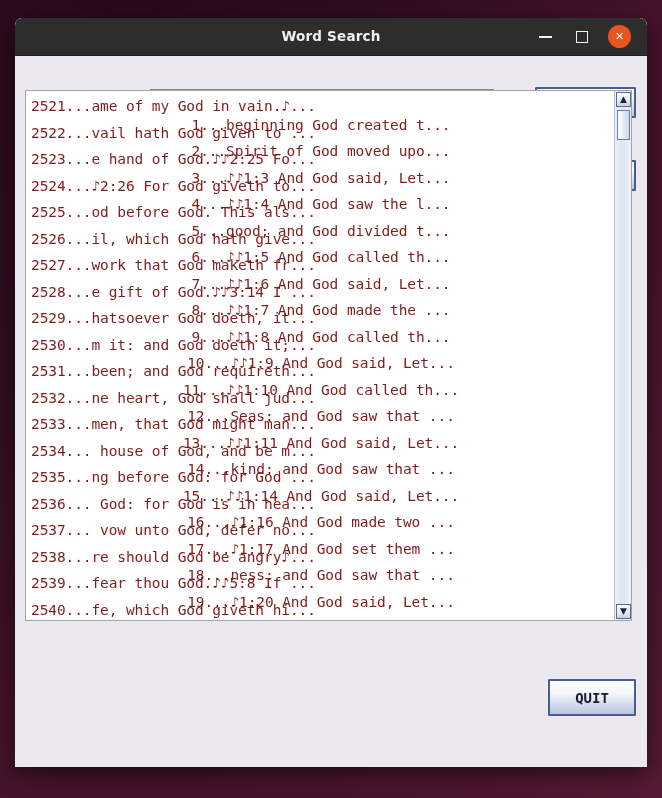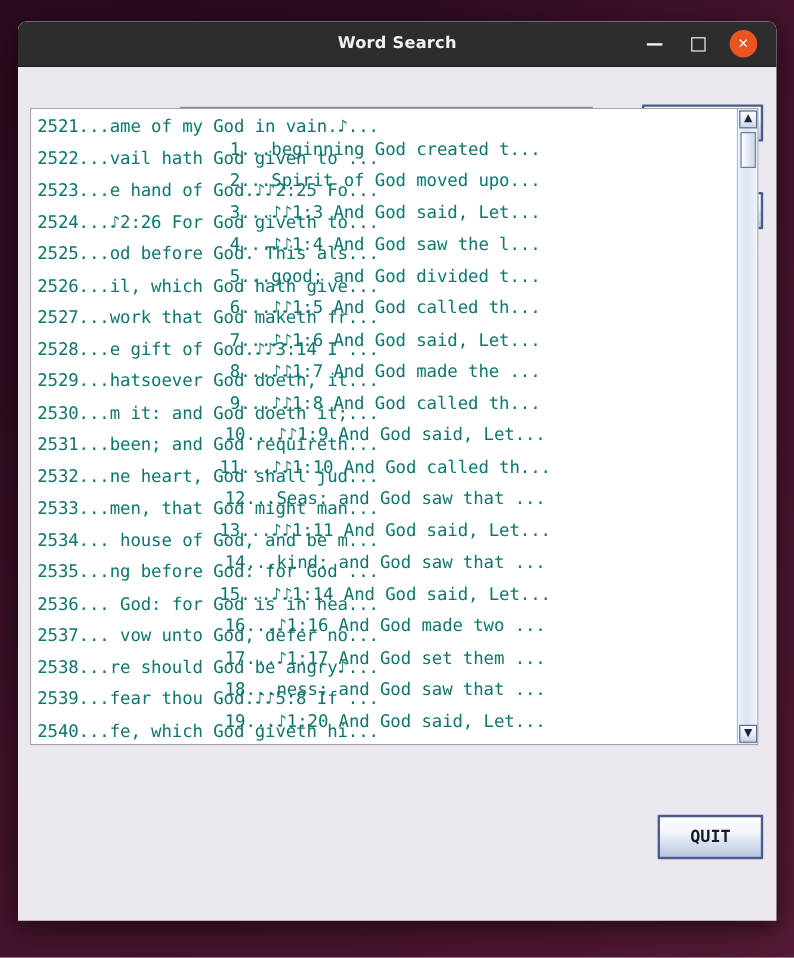--- a/index.html
+++ b/index.html
@@ -145,21 +145,21 @@
     height: 529px;
     overflow: hidden;
     background: #ffffff;
   }
   .line-layer {
     position: absolute;
     left: 5px;
     width: 580px;
     font-family: "DejaVu Sans Mono", monospace;
     font-size: 14.5px;
-    color: #0f766e;
+    color: #7f1d1d;
     white-space: pre;
     letter-spacing: -0.1px;
   }
   #layer-a { top: -6px; text-align: center; }
   #layer-b { top: 2px; }
   .line-layer div {
     height: 26.5px;
     line-height: 26.5px;
     overflow: hidden;
   }

